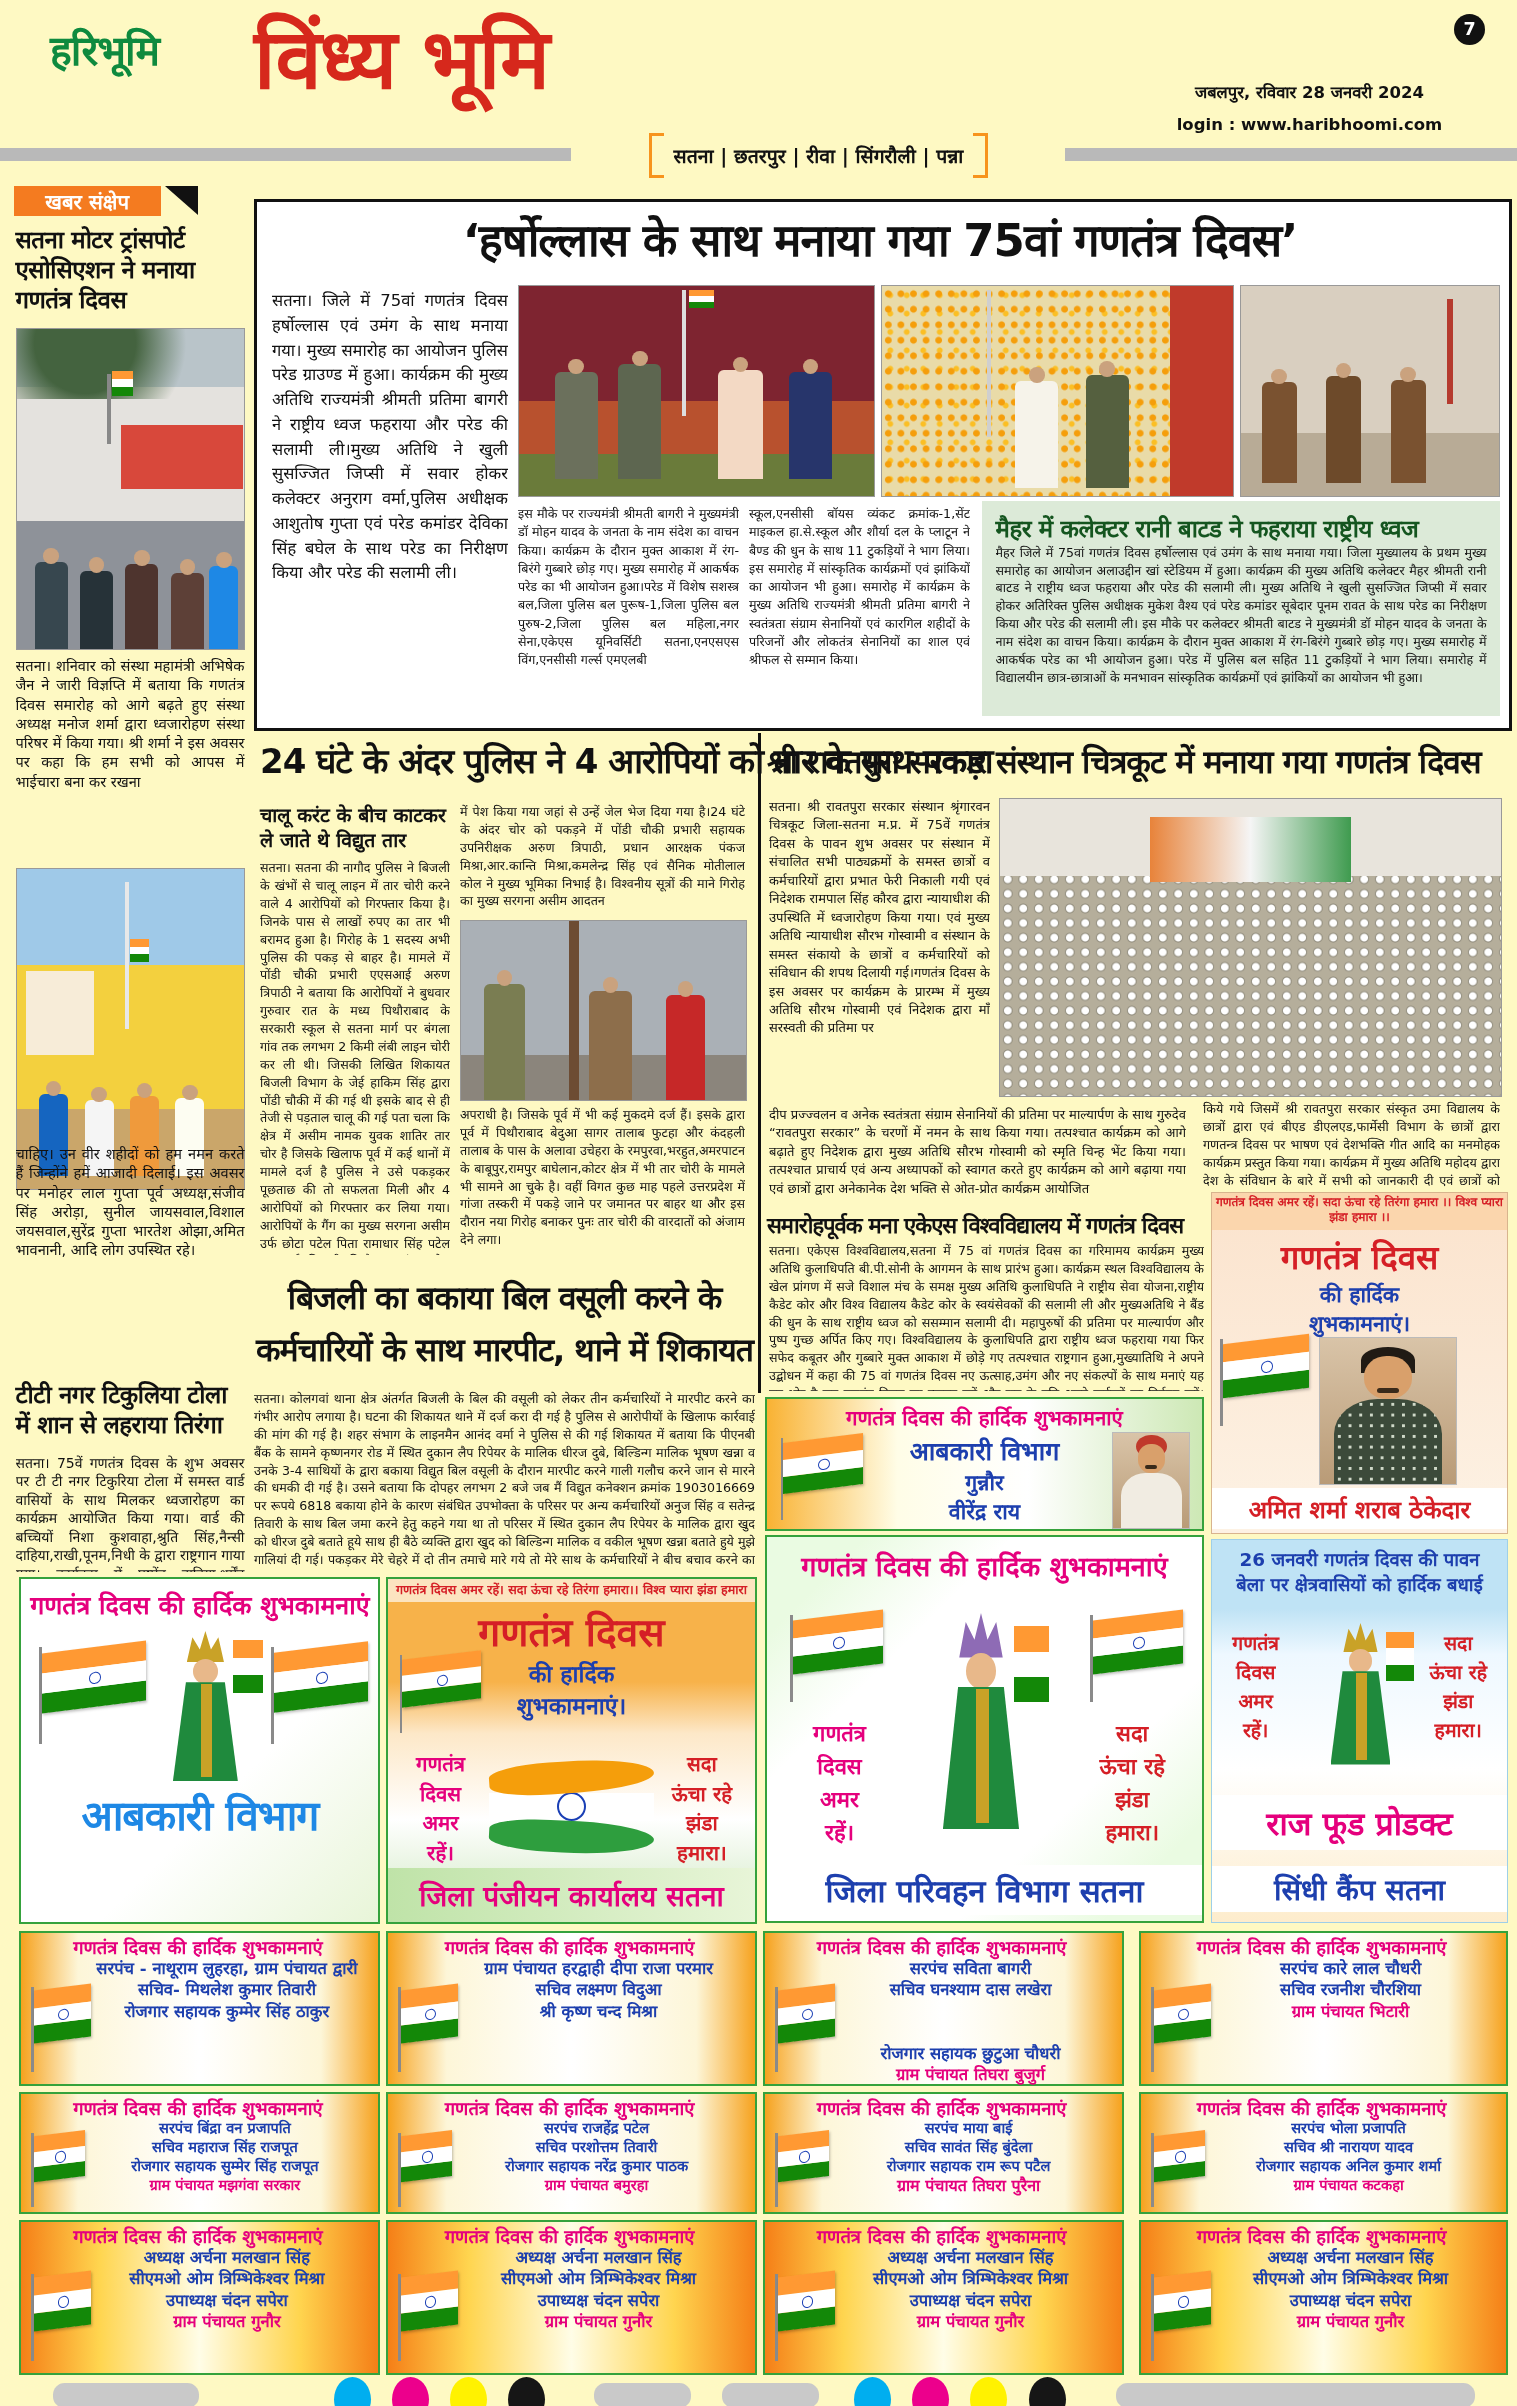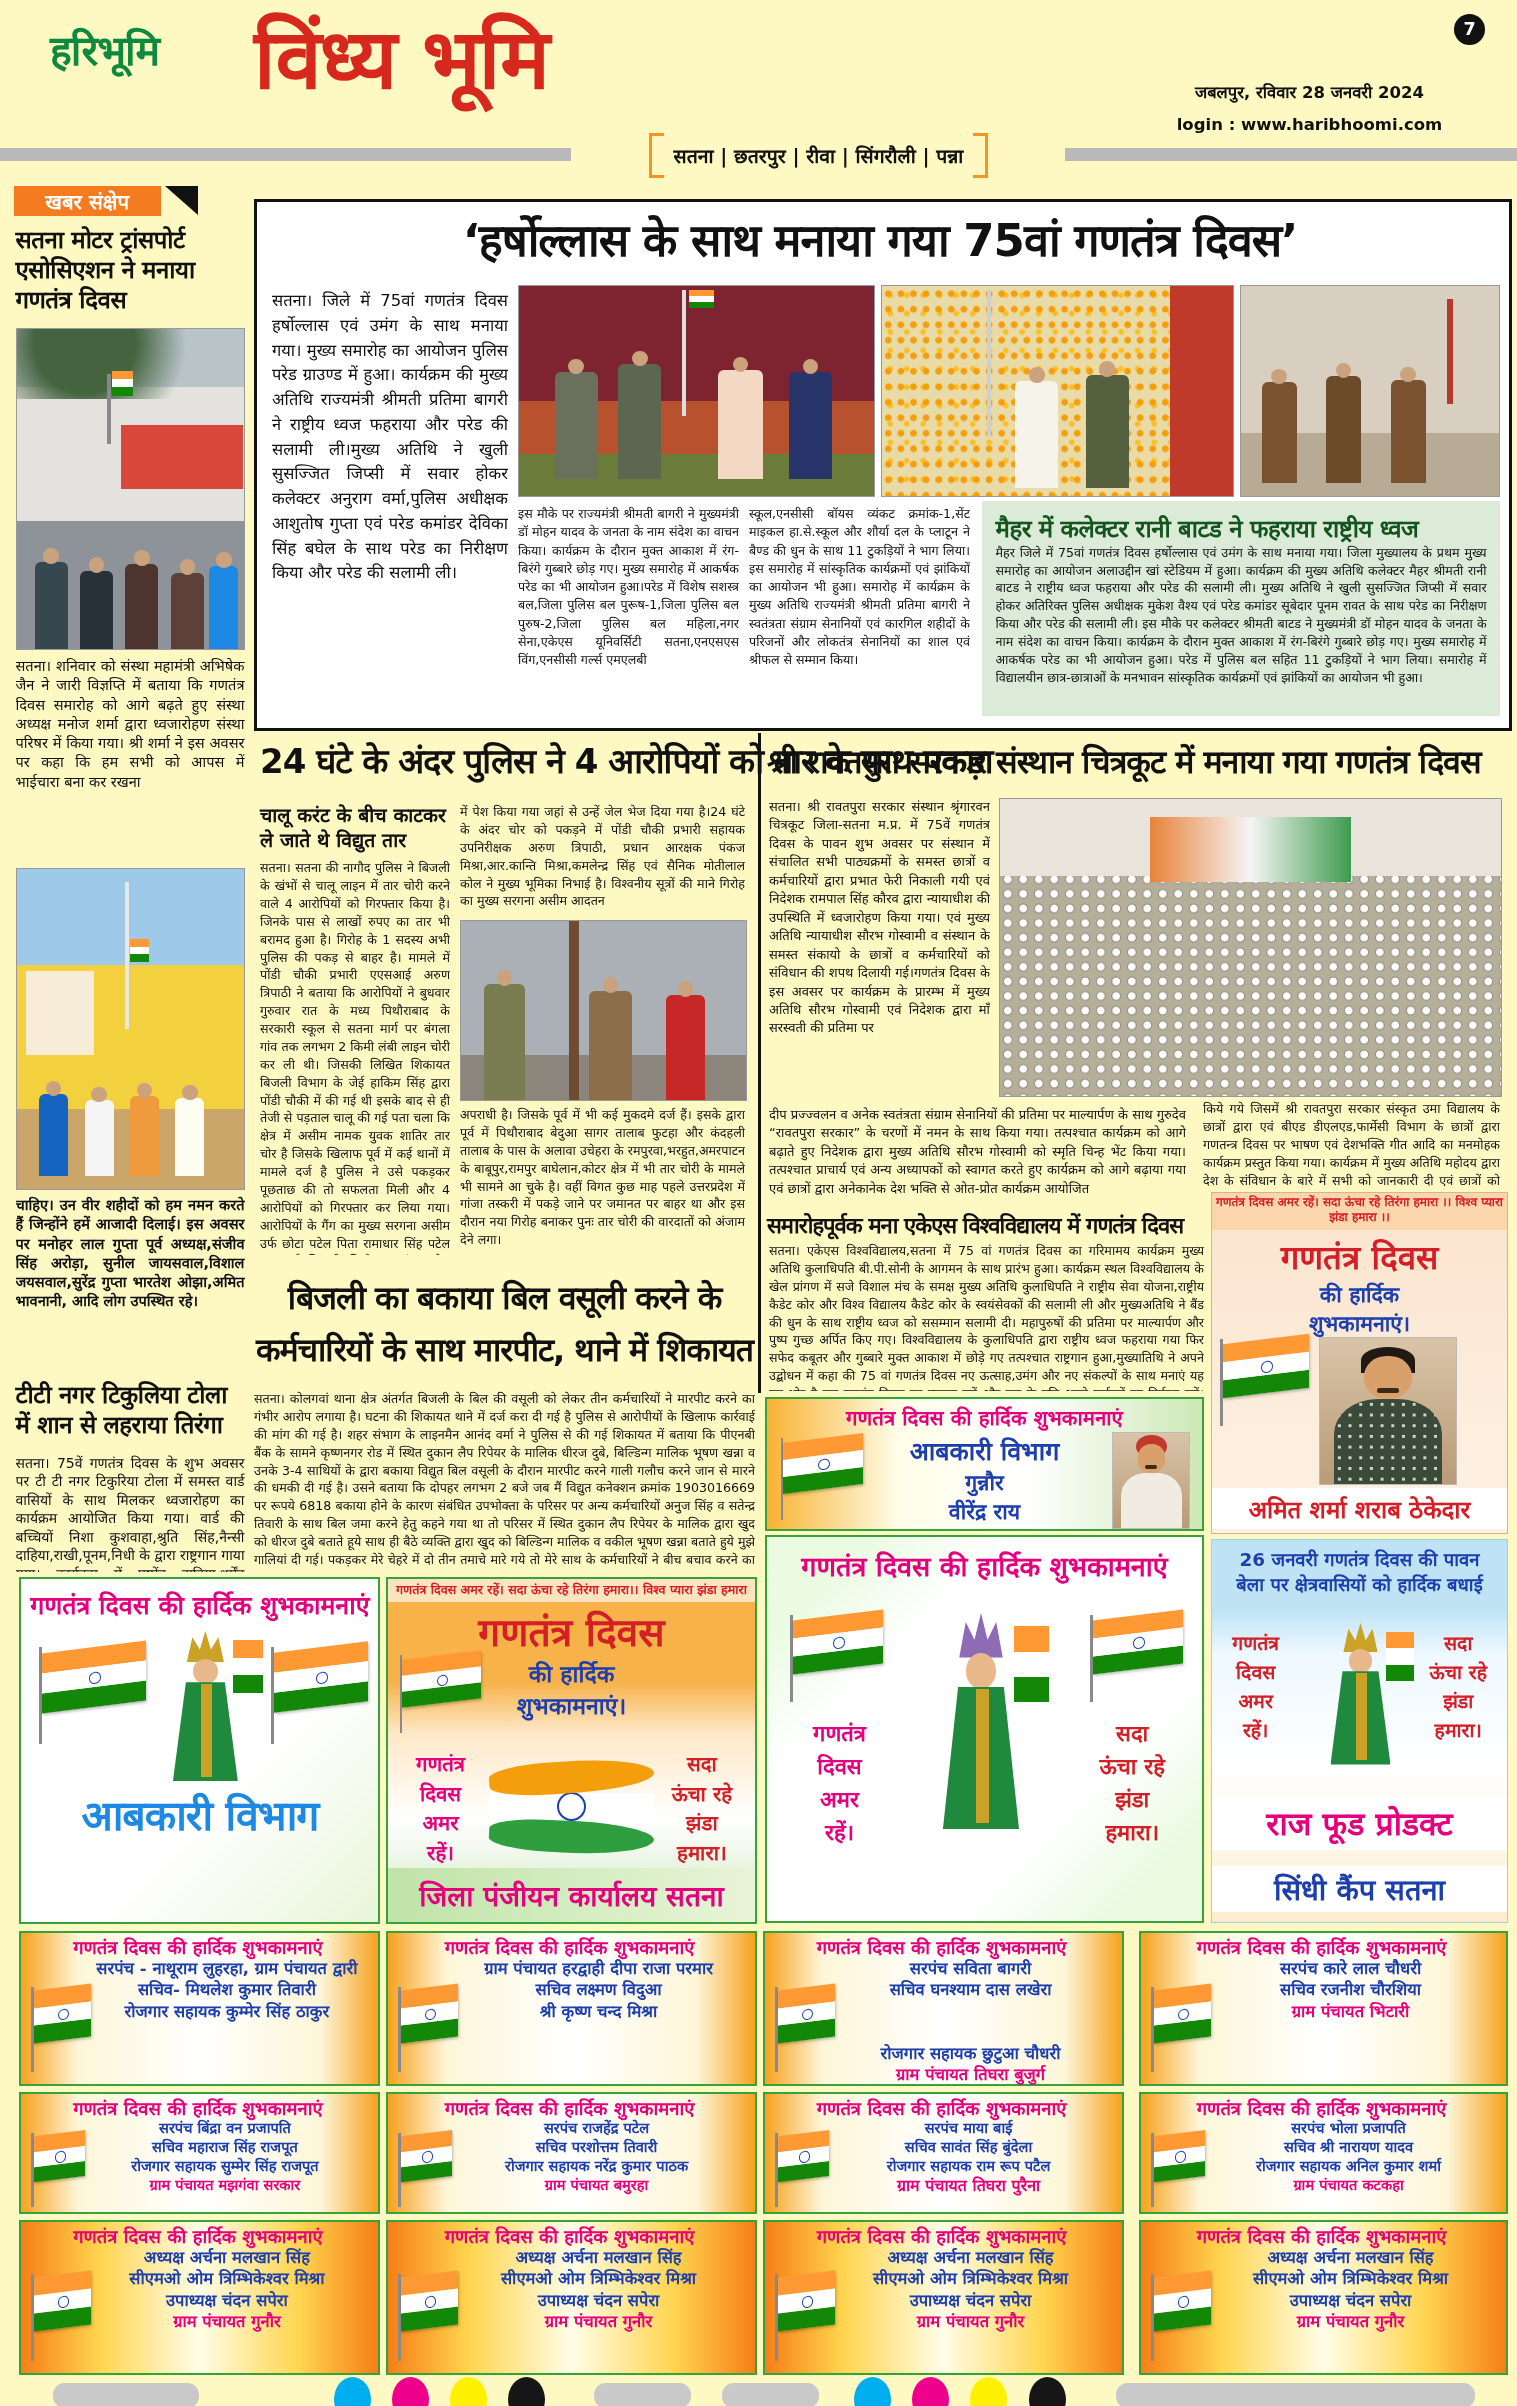--- a/index.html
+++ b/index.html
@@ -107,21 +107,21 @@
   <div class="abs sb-b jt hid" style="left:15.5px;top:656px;width:229px;height:206px;">सतना। शनिवार को संस्था महामंत्री अभिषेक जैन ने जारी विज्ञप्ति में बताया कि गणतंत्र दिवस समारोह को आगे बढ़ते हुए संस्था अध्यक्ष मनोज शर्मा द्वारा ध्वजारोहण संस्था परिषर में किया गया। श्री शर्मा ने इस अवसर पर कहा कि हम सभी को आपस में भाईचारा बना कर रखना</div>
   <div class="abs photo" style="left:15.5px;top:868px;width:227px;height:320px;background:linear-gradient(180deg,#9fc9e8 0 30%,#f3d03e 30% 75%,#caa66a 75%);">
     <div class="abs" style="left:48%;top:4%;width:3.9px;height:46%;background:#e8e8e8;"></div>
     <div class="abs" style="left:50%;top:22%;width:19.4px;height:23px;background:linear-gradient(180deg,#ff9933 33%,#fff 33% 66%,#138808 66%);"></div>
     <div class="abs" style="left:4%;top:32%;width:30%;height:26%;background:#f7ecd8;"></div>
     <div class="fig" style="left:10%;bottom:4%;width:29px;height:82px;background:#1565c0;"></div>
     <div class="fig" style="left:30%;bottom:4%;width:29px;height:76px;background:#f5f5f5;"></div>
     <div class="fig" style="left:50%;bottom:4%;width:29px;height:80px;background:#ef9a3c;"></div>
     <div class="fig" style="left:70%;bottom:4%;width:29px;height:78px;background:#fdfdf2;"></div>
   </div>
-  <div class="abs sb-b jt hid" style="left:15.5px;top:1195px;width:229px;height:180px;font-weight:bold;">चाहिए। उन वीर शहीदों को हम नमन करते हैं जिन्होंने हमें आजादी दिलाई। इस अवसर पर मनोहर लाल गुप्ता पूर्व अध्यक्ष,संजीव सिंह अरोड़ा, सुनील जायसवाल,विशाल जयसवाल,सुरेंद्र गुप्ता भारतेश ओझा,अमित भावनानी, आदि लोग उपस्थित रहे।</div>
+  <div class="abs sb-b jt hid" style="left:15.5px;top:1144px;width:229px;height:180px;">चाहिए। उन वीर शहीदों को हम नमन करते हैं जिन्होंने हमें आजादी दिलाई। इस अवसर पर मनोहर लाल गुप्ता पूर्व अध्यक्ष,संजीव सिंह अरोड़ा, सुनील जायसवाल,विशाल जयसवाल,सुरेंद्र गुप्ता भारतेश ओझा,अमित भावनानी, आदि लोग उपस्थित रहे।</div>
   <div class="abs sb-h" style="left:15.5px;top:1380px;width:229px;">टीटी नगर टिकुलिया टोला में शान से लहराया तिरंगा</div>
   <div class="abs sb-b jt hid" style="left:15.5px;top:1454px;width:229px;height:118px;font-size:14px;">सतना। 75वें गणतंत्र दिवस के शुभ अवसर पर टी टी नगर टिकुरिया टोला में समस्त वार्ड वासियों के साथ मिलकर ध्वजारोहण का कार्यक्रम आयोजित किया गया। वार्ड की बच्चियों निशा कुशवाहा,श्रुति सिंह,नैन्सी दाहिया,राखी,पूनम,निधी के द्वारा राष्ट्रगान गाया गया। कार्यक्रम में पुष्पेंद्र दाहिया,धर्मेंद्र सिंह,दशरथ कुशवाहा, बृजेश यादव,श्याम सुंदर जायसवाल,मनोज सोनी एवं वार्ड 45 के समस्त नागरिकों के द्वारा ध्वजारोहण में सहभागिता निभाई।</div>
 
   <div class="abs mainbox" style="left:254px;top:199px;width:1252px;height:526px;"></div>
   <div class="abs lead-h ctr" style="left:262px;top:208px;width:1236px;">‘हर्षोल्लास के साथ मनाया गया 75वां गणतंत्र दिवस’</div>
   <div class="abs lead-c1 jt hid" style="left:272px;top:289px;width:236px;height:427px;">सतना। जिले में 75वां गणतंत्र दिवस हर्षोल्लास एवं उमंग के साथ मनाया गया। मुख्य समारोह का आयोजन पुलिस परेड ग्राउण्ड में हुआ। कार्यक्रम की मुख्य अतिथि राज्यमंत्री श्रीमती प्रतिमा बागरी ने राष्ट्रीय ध्वज फहराया और परेड की सलामी ली।मुख्य अतिथि ने खुली सुसज्जित जिप्सी में सवार होकर कलेक्टर अनुराग वर्मा,पुलिस अधीक्षक आशुतोष गुप्ता एवं परेड कमांडर देविका सिंह बघेल के साथ परेड का निरीक्षण किया और परेड की सलामी ली।</div>
 
   <div class="abs photo" style="left:518px;top:285px;width:355px;height:210px;background:linear-gradient(180deg,#7e2430 0 55%,#b8512e 55% 80%,#6a7b3a 80%);">
     <div class="abs" style="left:46%;top:2%;width:3.9px;height:60%;background:#ddd;"></div>
     <div class="abs" style="left:48%;top:2%;width:25px;height:17.5px;background:linear-gradient(180deg,#ff9933 33%,#fff 33% 66%,#138808 66%);"></div>
@@ -368,20 +368,21 @@
           </div>
           <div class="s3"></div>
         </div>
       </div>
     <div class="abs tred b" style="right:21.3px;top:180px;width:97px;font-size:22px;line-height:1.5;text-align:center;">
       <div>सदा</div>
         <div>ऊंचा रहे</div>
         <div>झंडा</div>
         <div>हमारा।</div>
     </div>
+    <div class="ctr tblue b" style="position:absolute;left:0;bottom:5.8px;width:100%;font-size:31px;background:#fff;padding:3.9px 0;">जिला परिवहन विभाग सतना</div>
   </div>
 
   <div class="abs small-ad" style="left:19.4px;top:1931px;width:361px;height:155px;">
     <div class="hd">गणतंत्र दिवस की हार्दिक शुभकामनाएं</div>
     <div class="wflag" style="left:9.7px;top:54px;width:60px;height:85px;">
         <div class="pole"></div>
         <div class="cloth">
           <div class="s1"></div>
           <div class="s2">
             <span class="chk"></span>

